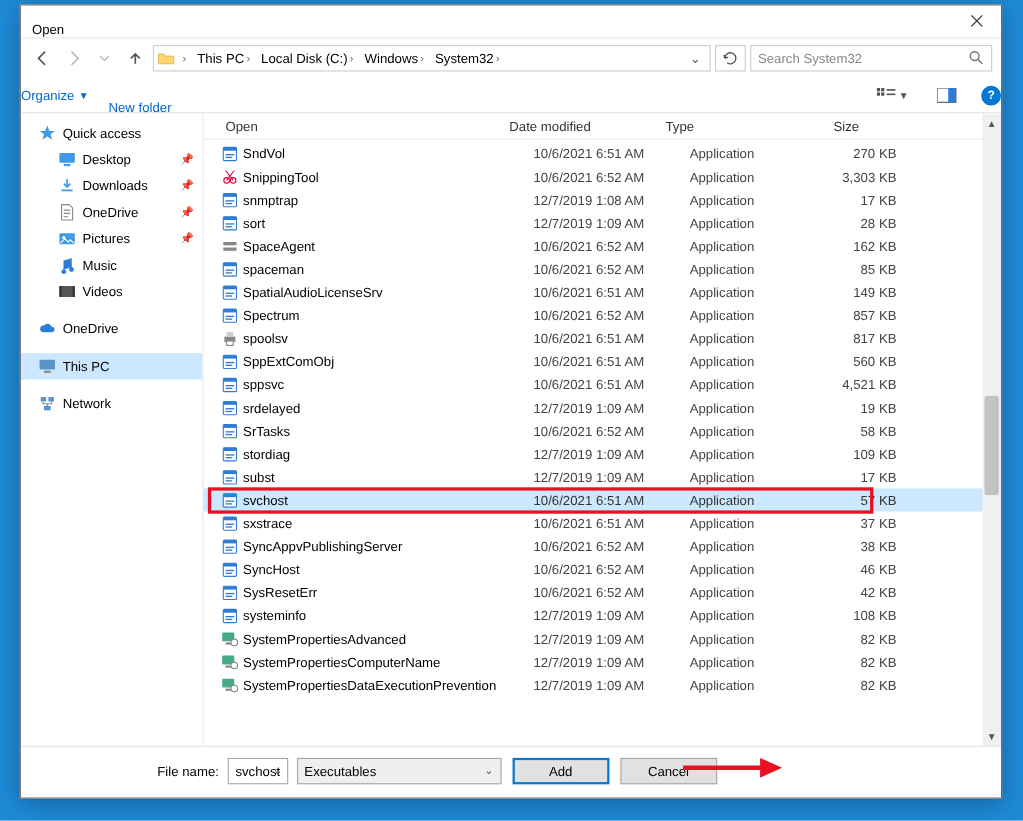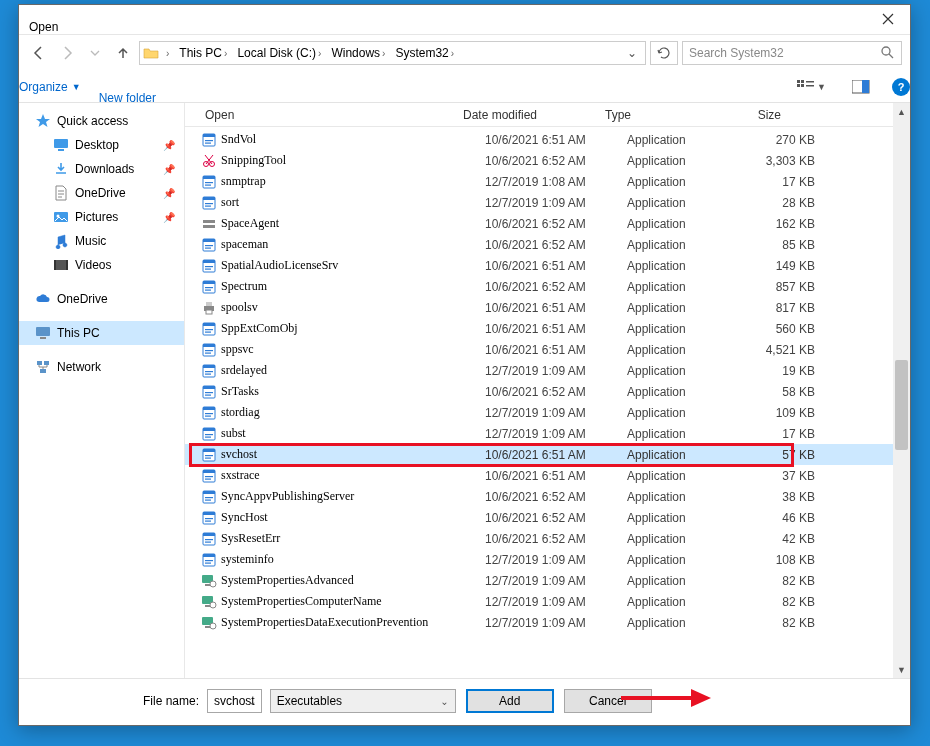--- a/index.html
+++ b/index.html
@@ -145,21 +145,21 @@
     overflow:hidden;
     padding: 2px 0;
   }
   .row {
     display:flex;align-items:center;
     height:21px;
     padding-left:14px;
     position:relative;
   }
   .row .ic { width:20px;display:flex;align-items:center;justify-content:center;}
-  .row .nm { width:238px; padding-left:2px; white-space:nowrap; overflow:hidden; text-overflow:ellipsis;font-family:Liberation Serif, serif;}
+  .row .nm { width:238px; padding-left:2px; white-space:nowrap; overflow:hidden; text-overflow:ellipsis;}
   .row .dt { width:142px; color:#444;margin-left:28px;}
   .row .tp { width:110px; color:#444;}
   .row .sz { width:78px; text-align:right; color:#444;}
   .row.selected { background:#cce8ff; }
   .row.selected .dt, .row.selected .tp, .row.selected .sz { color:#333;}
   .highlight-box {
     position:absolute;
     border:3px solid #e81123;
     pointer-events:none;
   }

